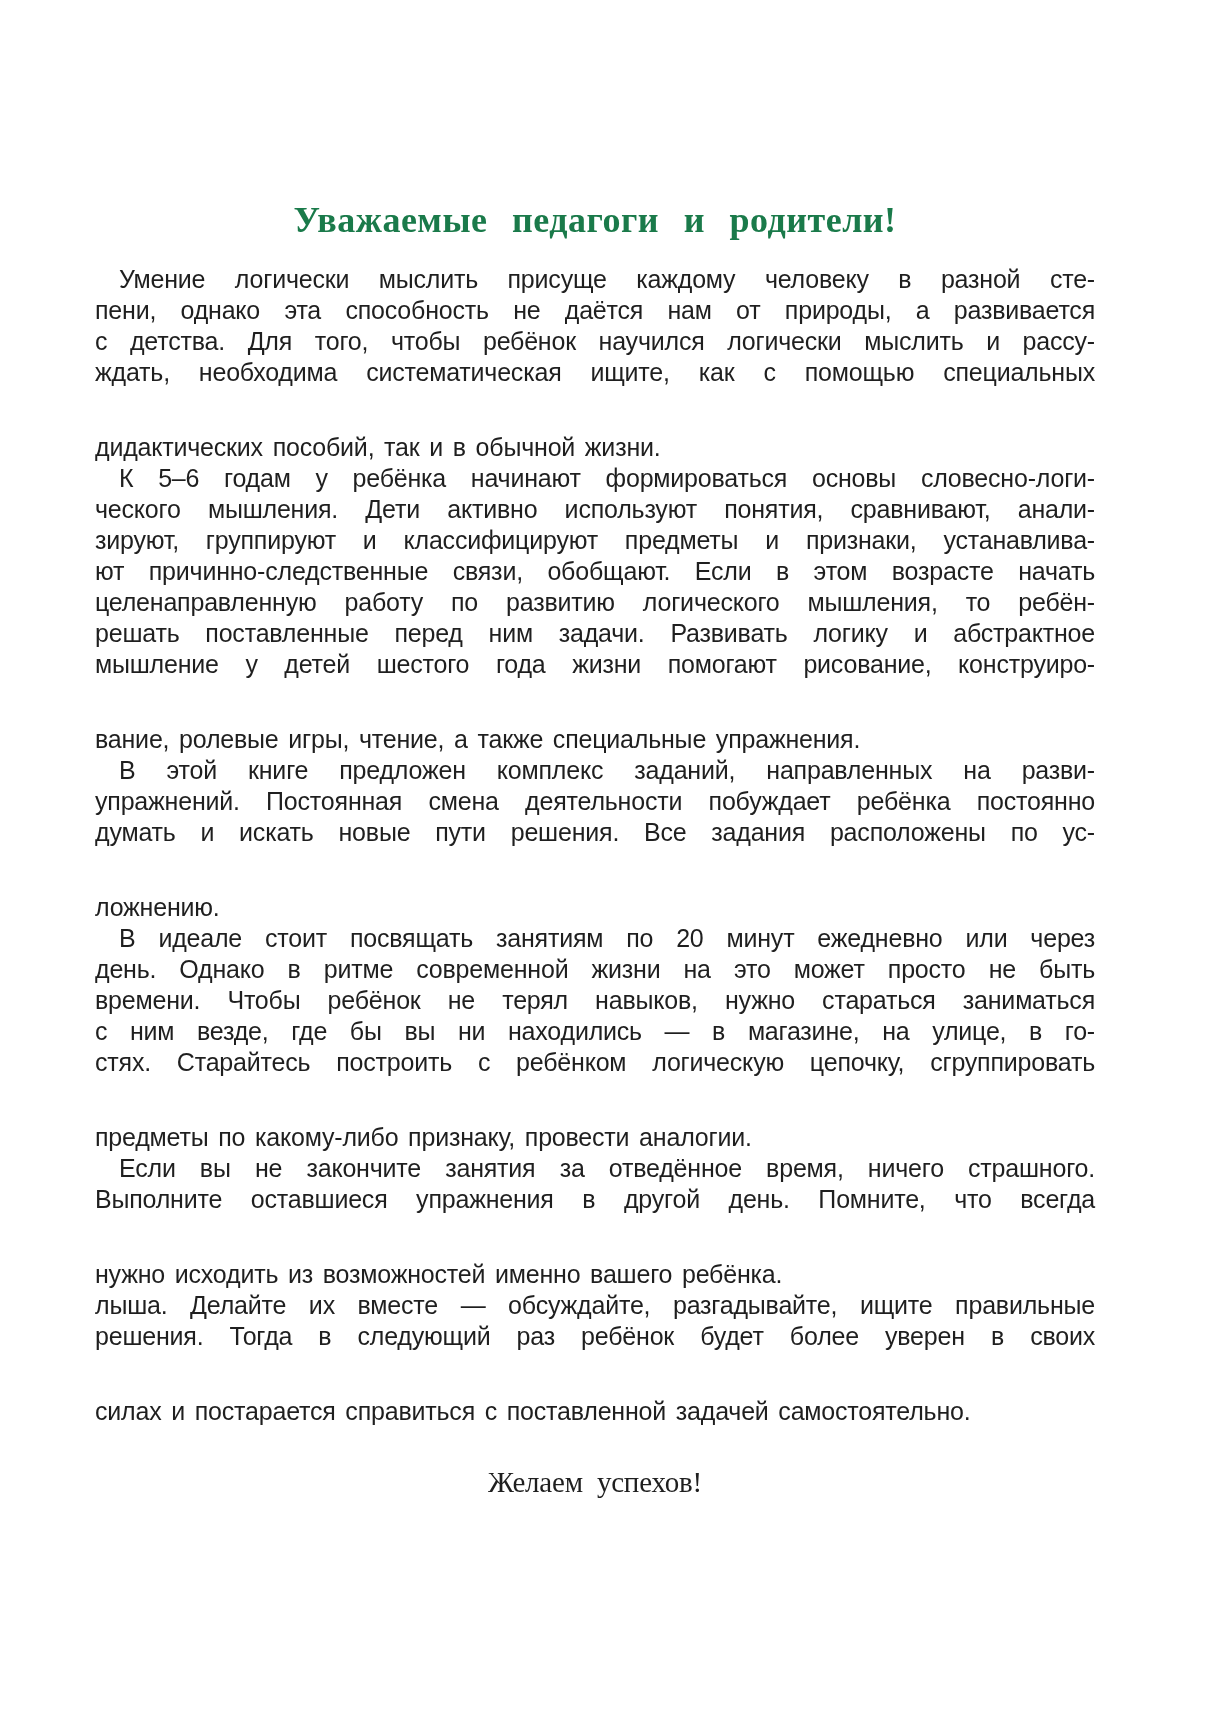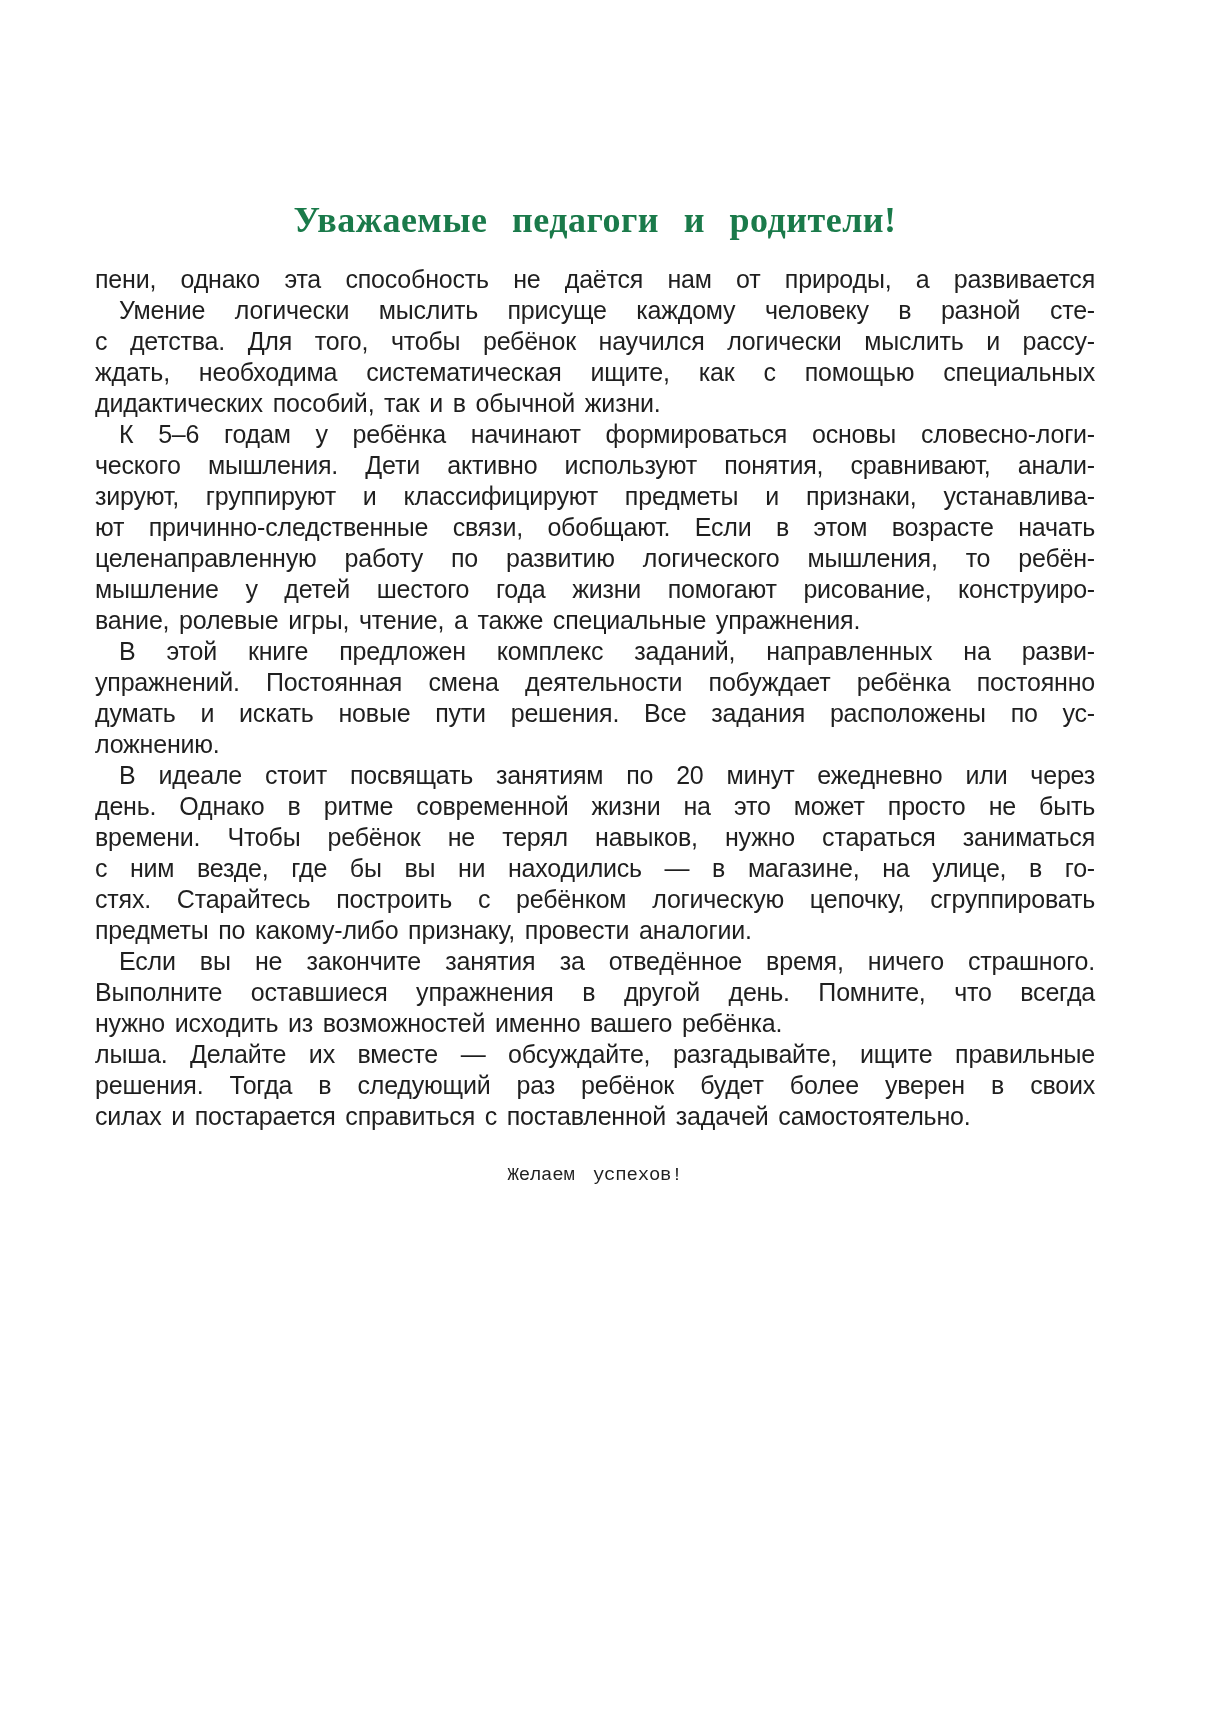--- a/index.html
+++ b/index.html
@@ -47,49 +47,51 @@
   .line {
     text-align: justify;
     text-align-last: justify;
     white-space: normal;
   }
   .line.first {
     text-indent: 24px;
   }
   .line.last {
     text-align-last: left;
+    margin-top: 44px;
   }
   .closing {
-    margin-top: 28px;
-    font-family: Liberation Mono, monospace;
-    font-size: 19px;
+    margin-top: 40px;
+    font-family: Liberation Serif, serif;
+    font-size: 29px;
     line-height: 31px;
     color: var(--body-text, #1f1f1f);
     text-align: center;
     word-spacing: 7px;
     letter-spacing: -0.2px;
   }
 </style>
 </head>
 <body>
 
 <div class="page">
   <div class="content">
     <h1 class="title">Уважаемые педагоги и родители!</h1>
     <div class="body-paragraphs">
+        <div class="line first">Умение логически мыслить присуще каждому человеку в разной сте-</div>
         <div class="line">пени, однако эта способность не даётся нам от природы, а развивается</div>
-        <div class="line first">Умение логически мыслить присуще каждому человеку в разной сте-</div>
         <div class="line">с детства. Для того, чтобы ребёнок научился логически мыслить и рассу-</div>
         <div class="line">ждать, необходима систематическая ищите, как с помощью специальных</div>
         <div class="line last">дидактических пособий, так и в обычной жизни.</div>
         <div class="line first">К 5–6 годам у ребёнка начинают формироваться основы словесно-логи-</div>
         <div class="line">ческого мышления. Дети активно используют понятия, сравнивают, анали-</div>
         <div class="line">зируют, группируют и классифицируют предметы и признаки, устанавлива-</div>
         <div class="line">ют причинно-следственные связи, обобщают. Если в этом возрасте начать</div>
         <div class="line">целенаправленную работу по развитию логического мышления, то ребён-</div>
+        <div class="line">решать поставленные перед ним задачи. Развивать логику и абстрактное</div>
         <div class="line">мышление у детей шестого года жизни помогают рисование, конструиро-</div>
         <div class="line last">вание, ролевые игры, чтение, а также специальные упражнения.</div>
         <div class="line first">В этой книге предложен комплекс заданий, направленных на разви-</div>
         <div class="line">упражнений. Постоянная смена деятельности побуждает ребёнка постоянно</div>
         <div class="line">думать и искать новые пути решения. Все задания расположены по ус-</div>
         <div class="line last">ложнению.</div>
         <div class="line first">В идеале стоит посвящать занятиям по 20 минут ежедневно или через</div>
         <div class="line">день. Однако в ритме современной жизни на это может просто не быть</div>
         <div class="line">времени. Чтобы ребёнок не терял навыков, нужно стараться заниматься</div>
         <div class="line">с ним везде, где бы вы ни находились — в магазине, на улице, в го-</div>

